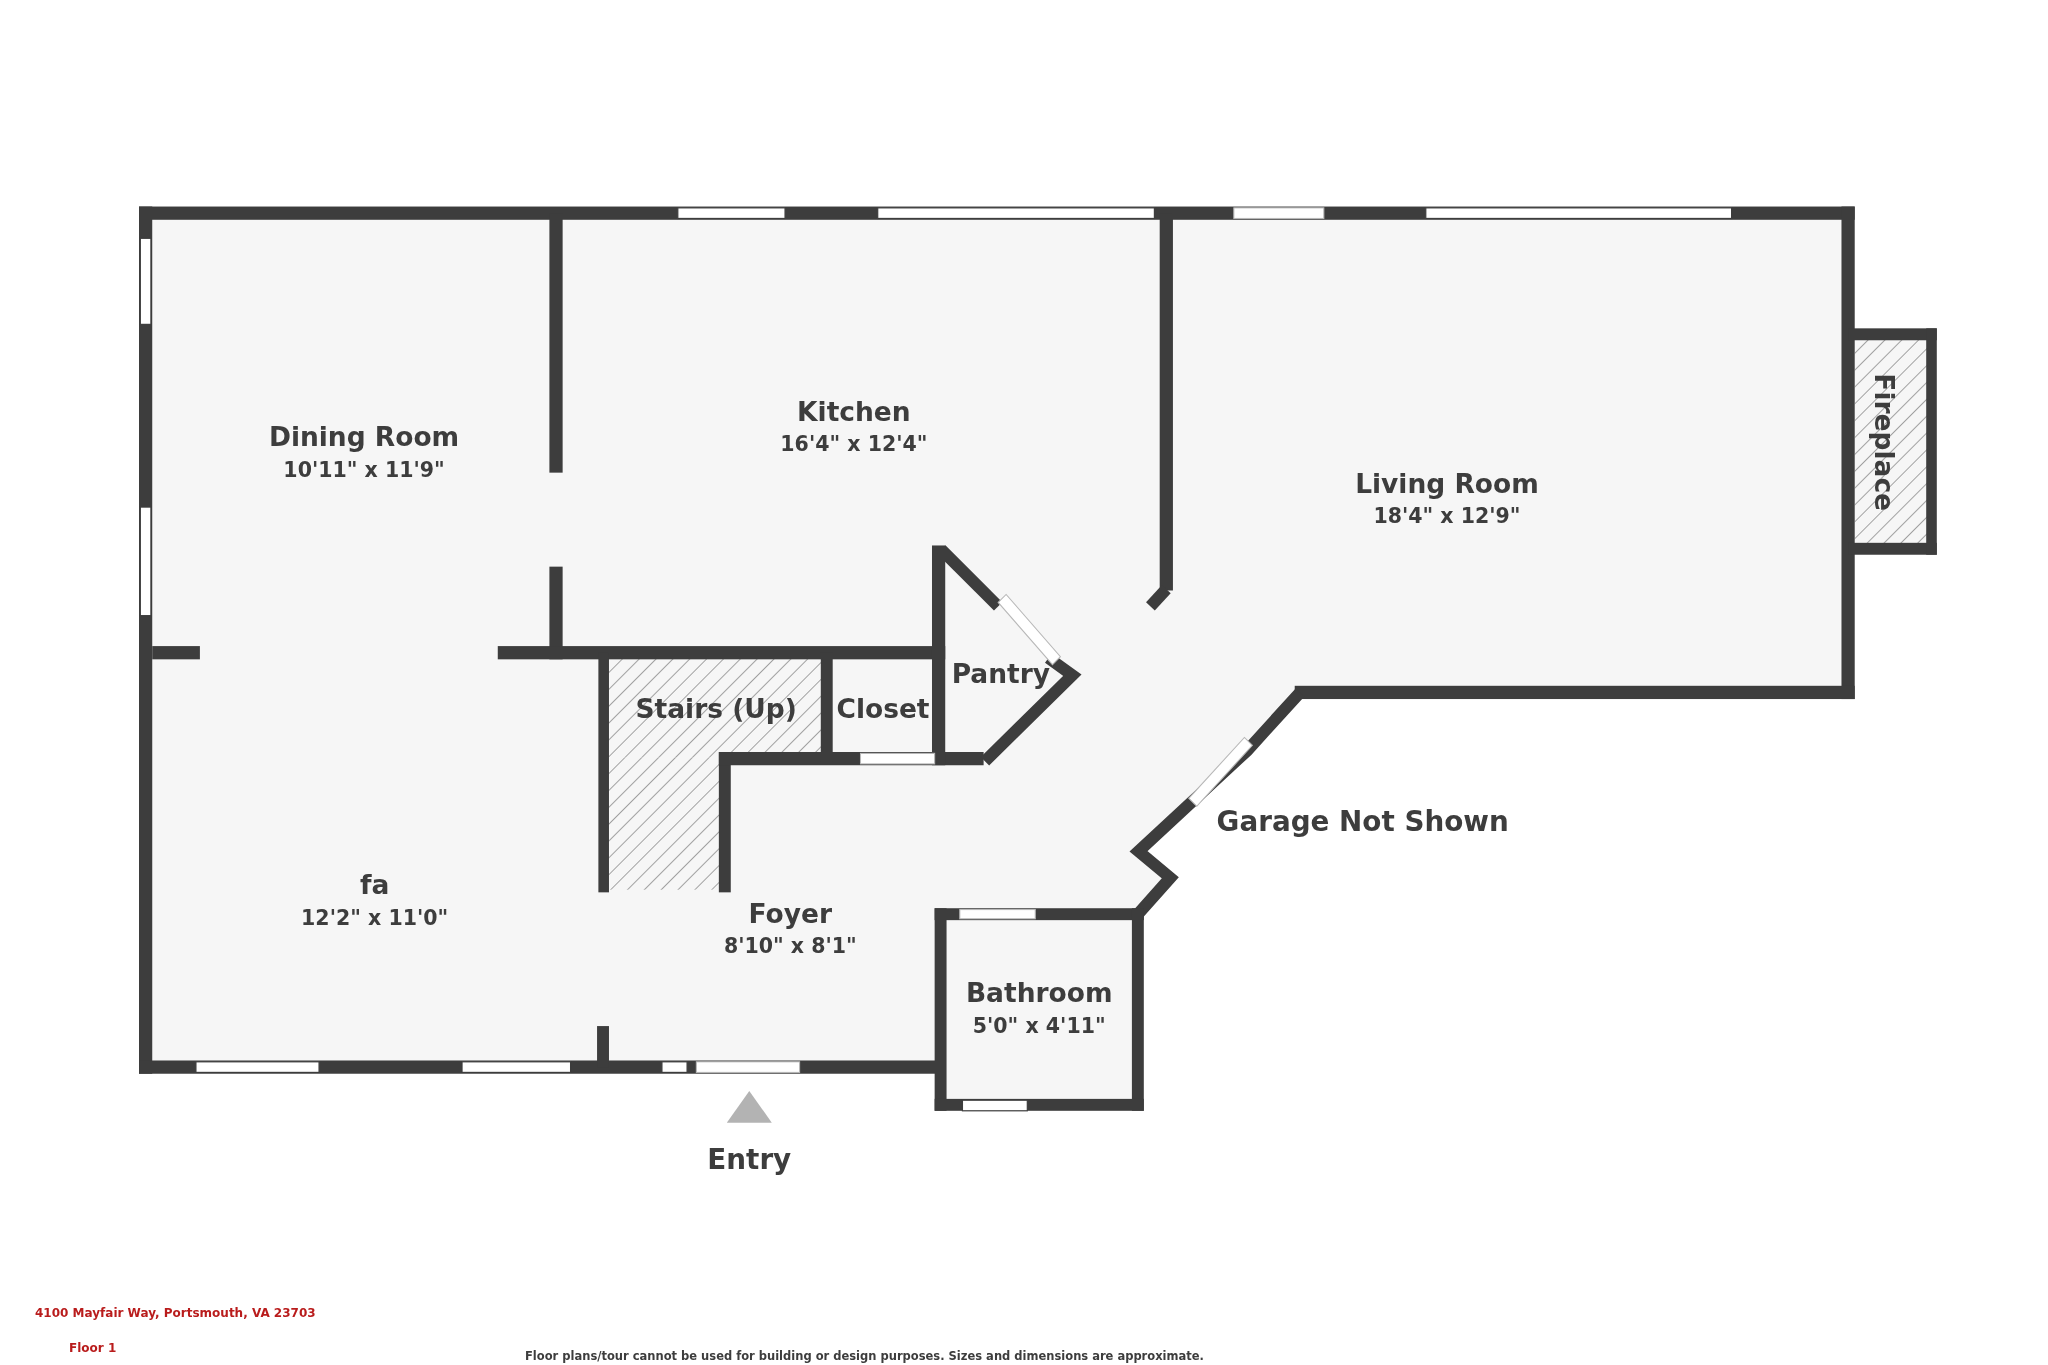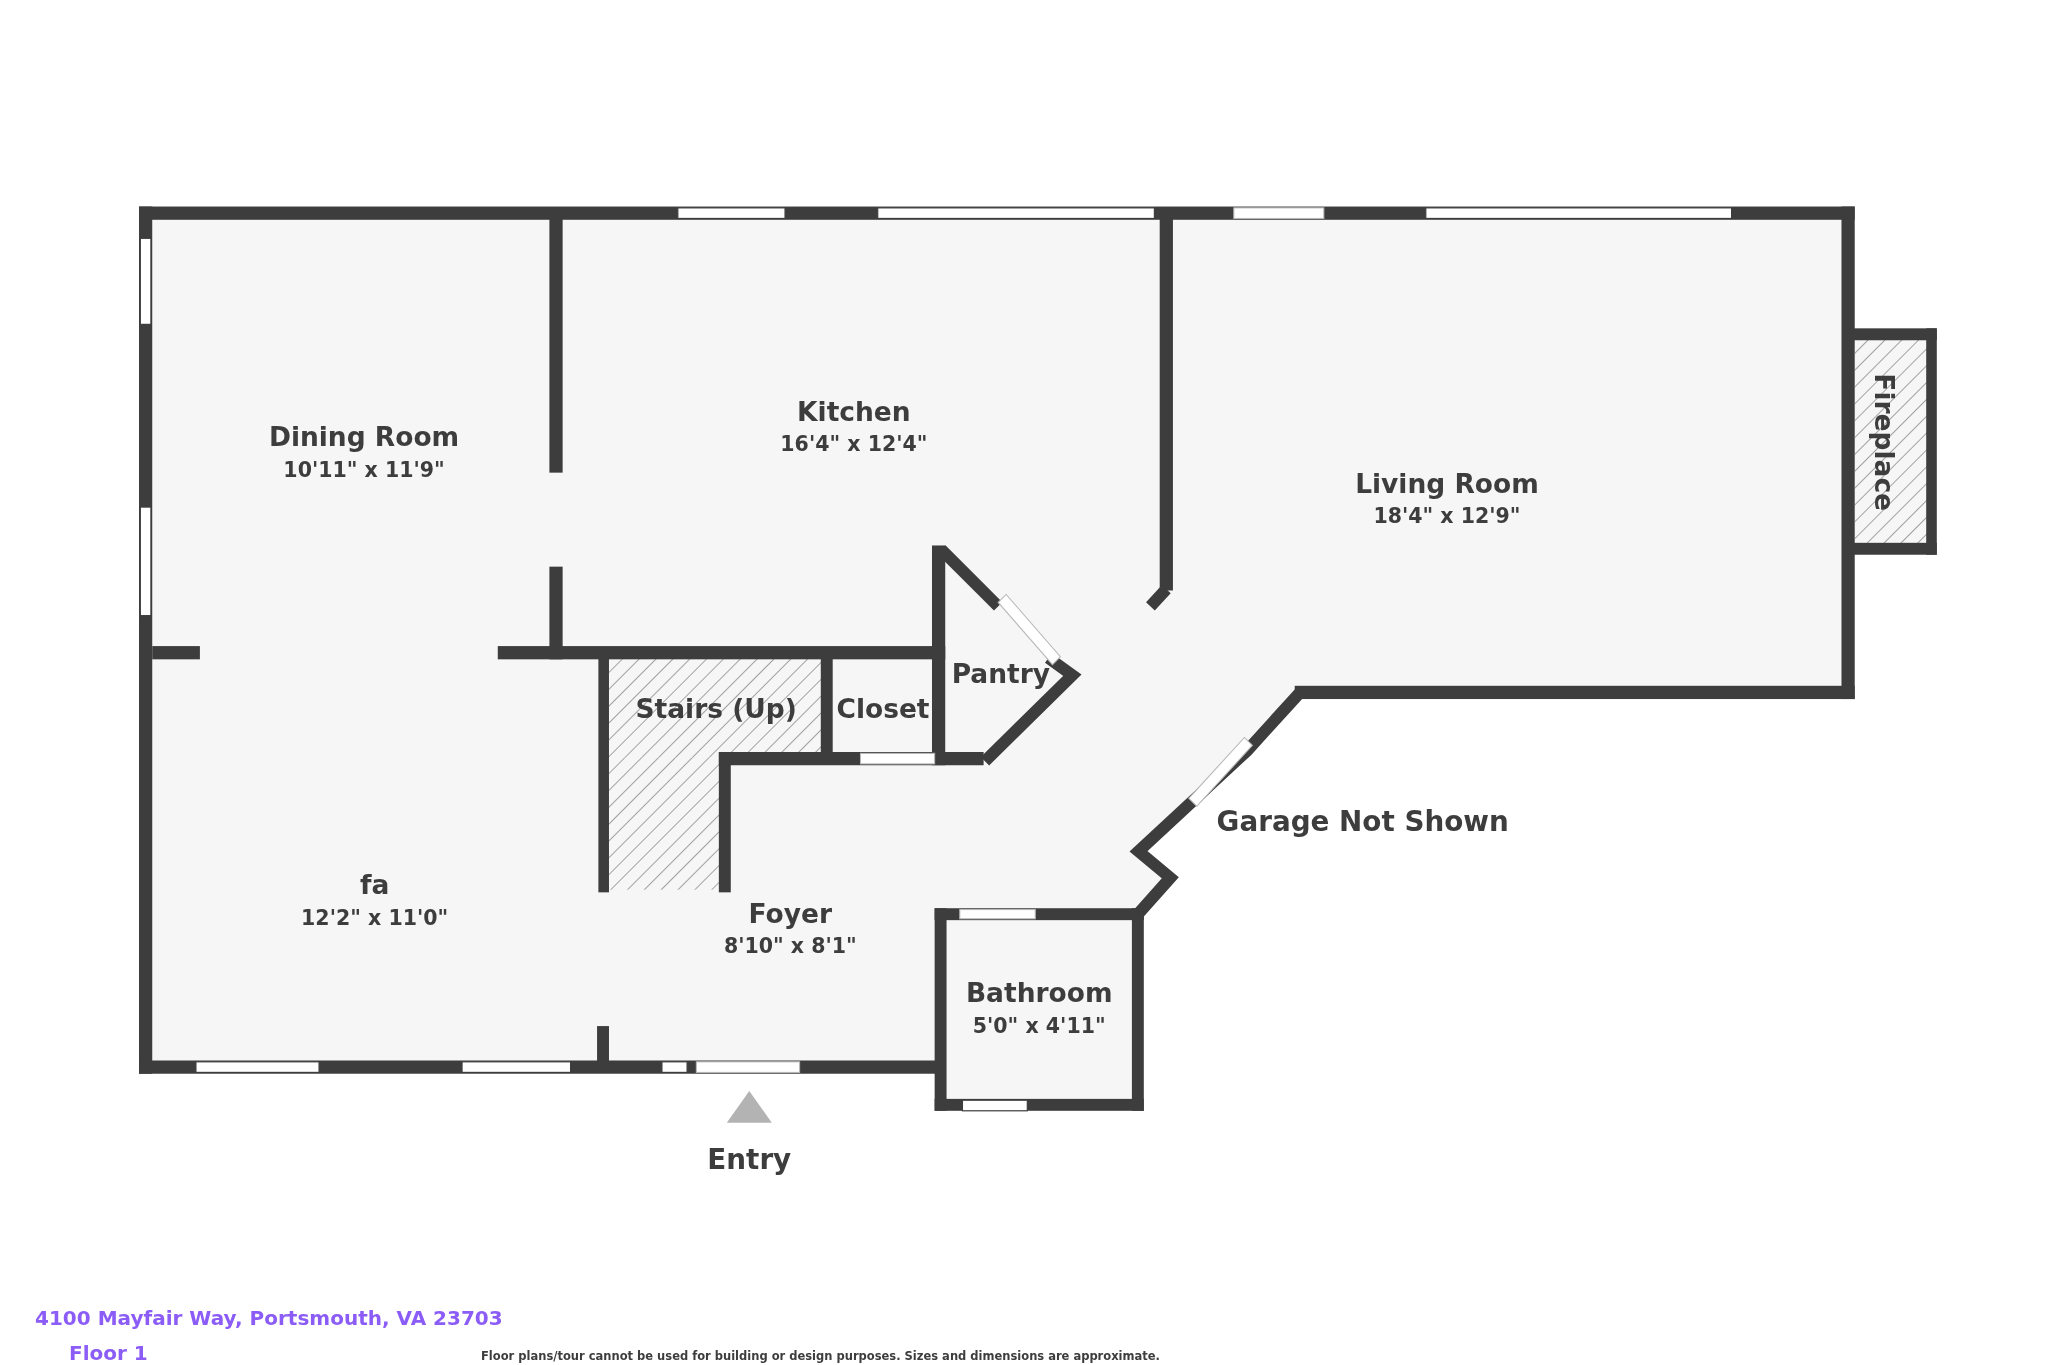--- a/index.html
+++ b/index.html
@@ -7,22 +7,22 @@
          font-family: "DejaVu Sans", "Liberation Sans", sans-serif; color: #3d3d3d; }
   #plan { position: absolute; left: 0; top: 0; width: 2048px; height: 1365px; }
   .floor { fill: #f6f6f6; }
   .wall { fill: #3d3d3d; }
   .wallline { stroke: #3d3d3d; stroke-width: 9; fill: none; stroke-linecap: butt; stroke-linejoin: miter; }
   .win { fill: #ffffff; stroke: #3d3d3d; stroke-width: 0.9; }
   .door { fill: #ffffff; stroke: #b8b8b8; stroke-width: 0.8; }
   .room-name { font-family: "DejaVu Sans", sans-serif; font-weight: bold; font-size: 20px; fill: #3d3d3d; text-anchor: middle; }
   .room-dim { font-family: "DejaVu Sans", sans-serif; font-weight: bold; font-size: 15.5px; fill: #3d3d3d; text-anchor: middle; }
   .label-lg { font-family: "DejaVu Sans", sans-serif; font-weight: bold; font-size: 21px; fill: #3d3d3d; }
-  .footer-left { position: absolute; left: 35px; font-family: "DejaVu Sans", sans-serif; font-weight: bold; font-size: 20px; color: #8b5cf6; }
-  .footer-note { position: absolute; left: 0; width: 1641px; top: 1349px; text-align: center; font-family: "DejaVu Sans", sans-serif; font-weight: bold; font-size: 11.5px; color: #3d3d3d; }
+  .footer-left { position: absolute; left: 35px; font-family: "DejaVu Sans", sans-serif; font-weight: bold; font-size: 12px; color: #b91c1c; }
+  .footer-note { position: absolute; left: 0; width: 1641px; top: 1349px; text-align: center; font-family: "DejaVu Sans", sans-serif; font-weight: bold; font-size: 11.5px; color: #3d3d3d; padding-left: 44px; }
 </style>
 </head>
 <body>
 
 <svg id="plan" viewBox="0 0 1547 1031" preserveAspectRatio="none" xmlns="http://www.w3.org/2000/svg">
   <defs>
     <pattern id="hatch" patternUnits="userSpaceOnUse" width="9" height="9" patternTransform="rotate(45)">
       <rect width="9" height="9" fill="#f6f6f6"></rect>
       <line x1="0" y1="0" x2="0" y2="9" stroke="#555" stroke-width="0.8"></line>
     </pattern>

